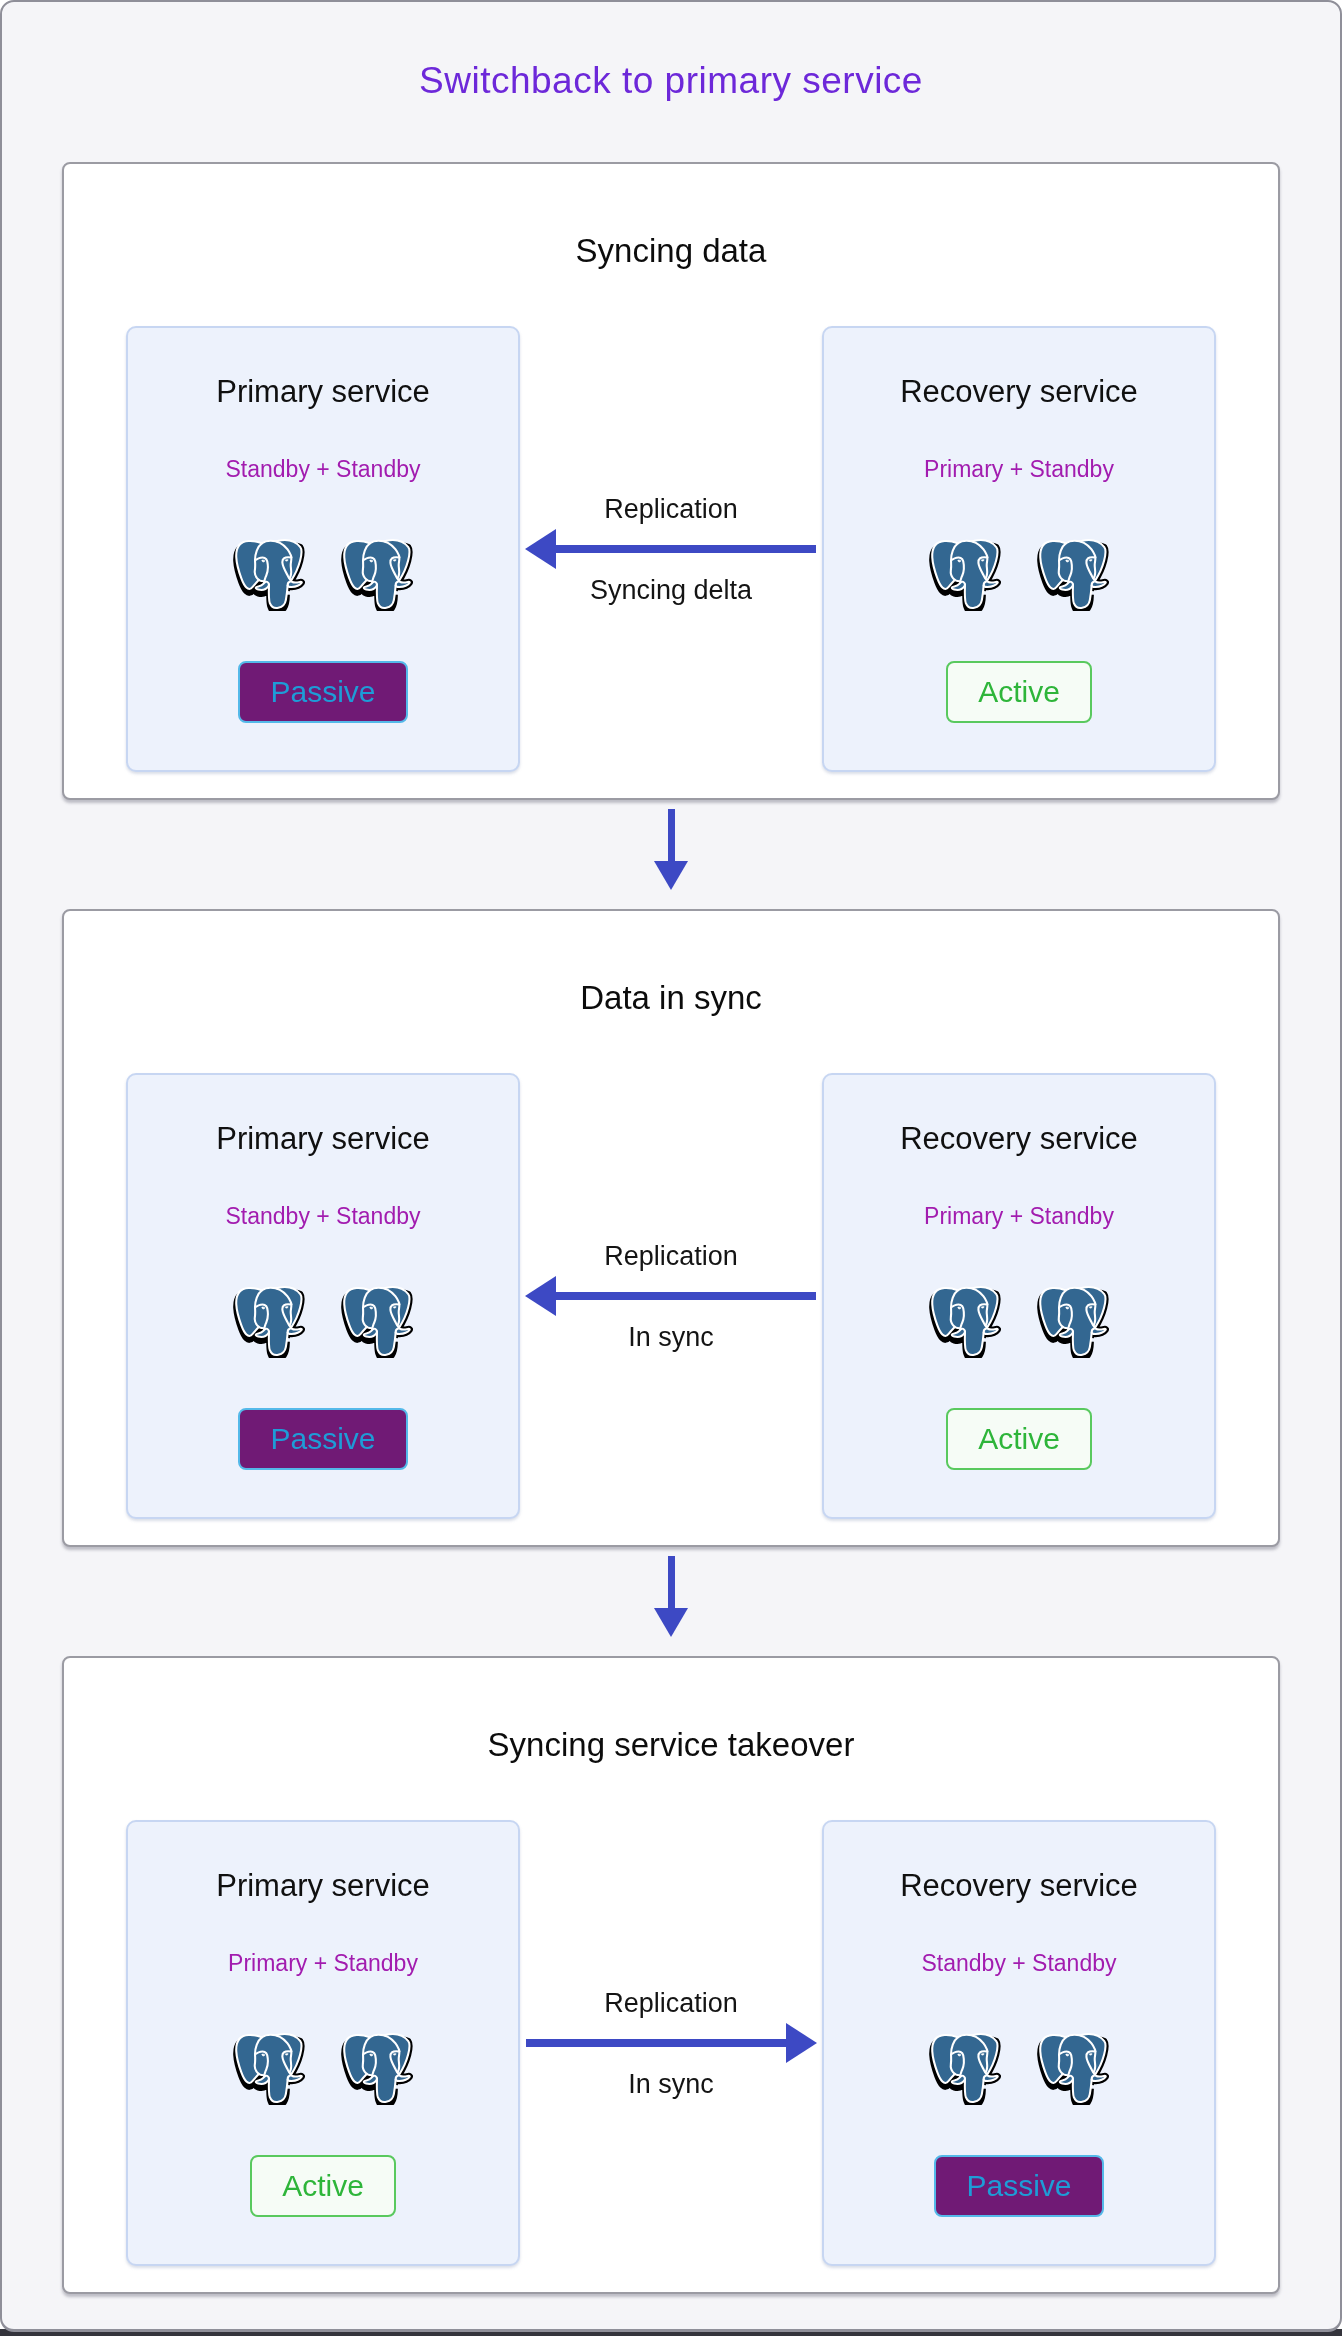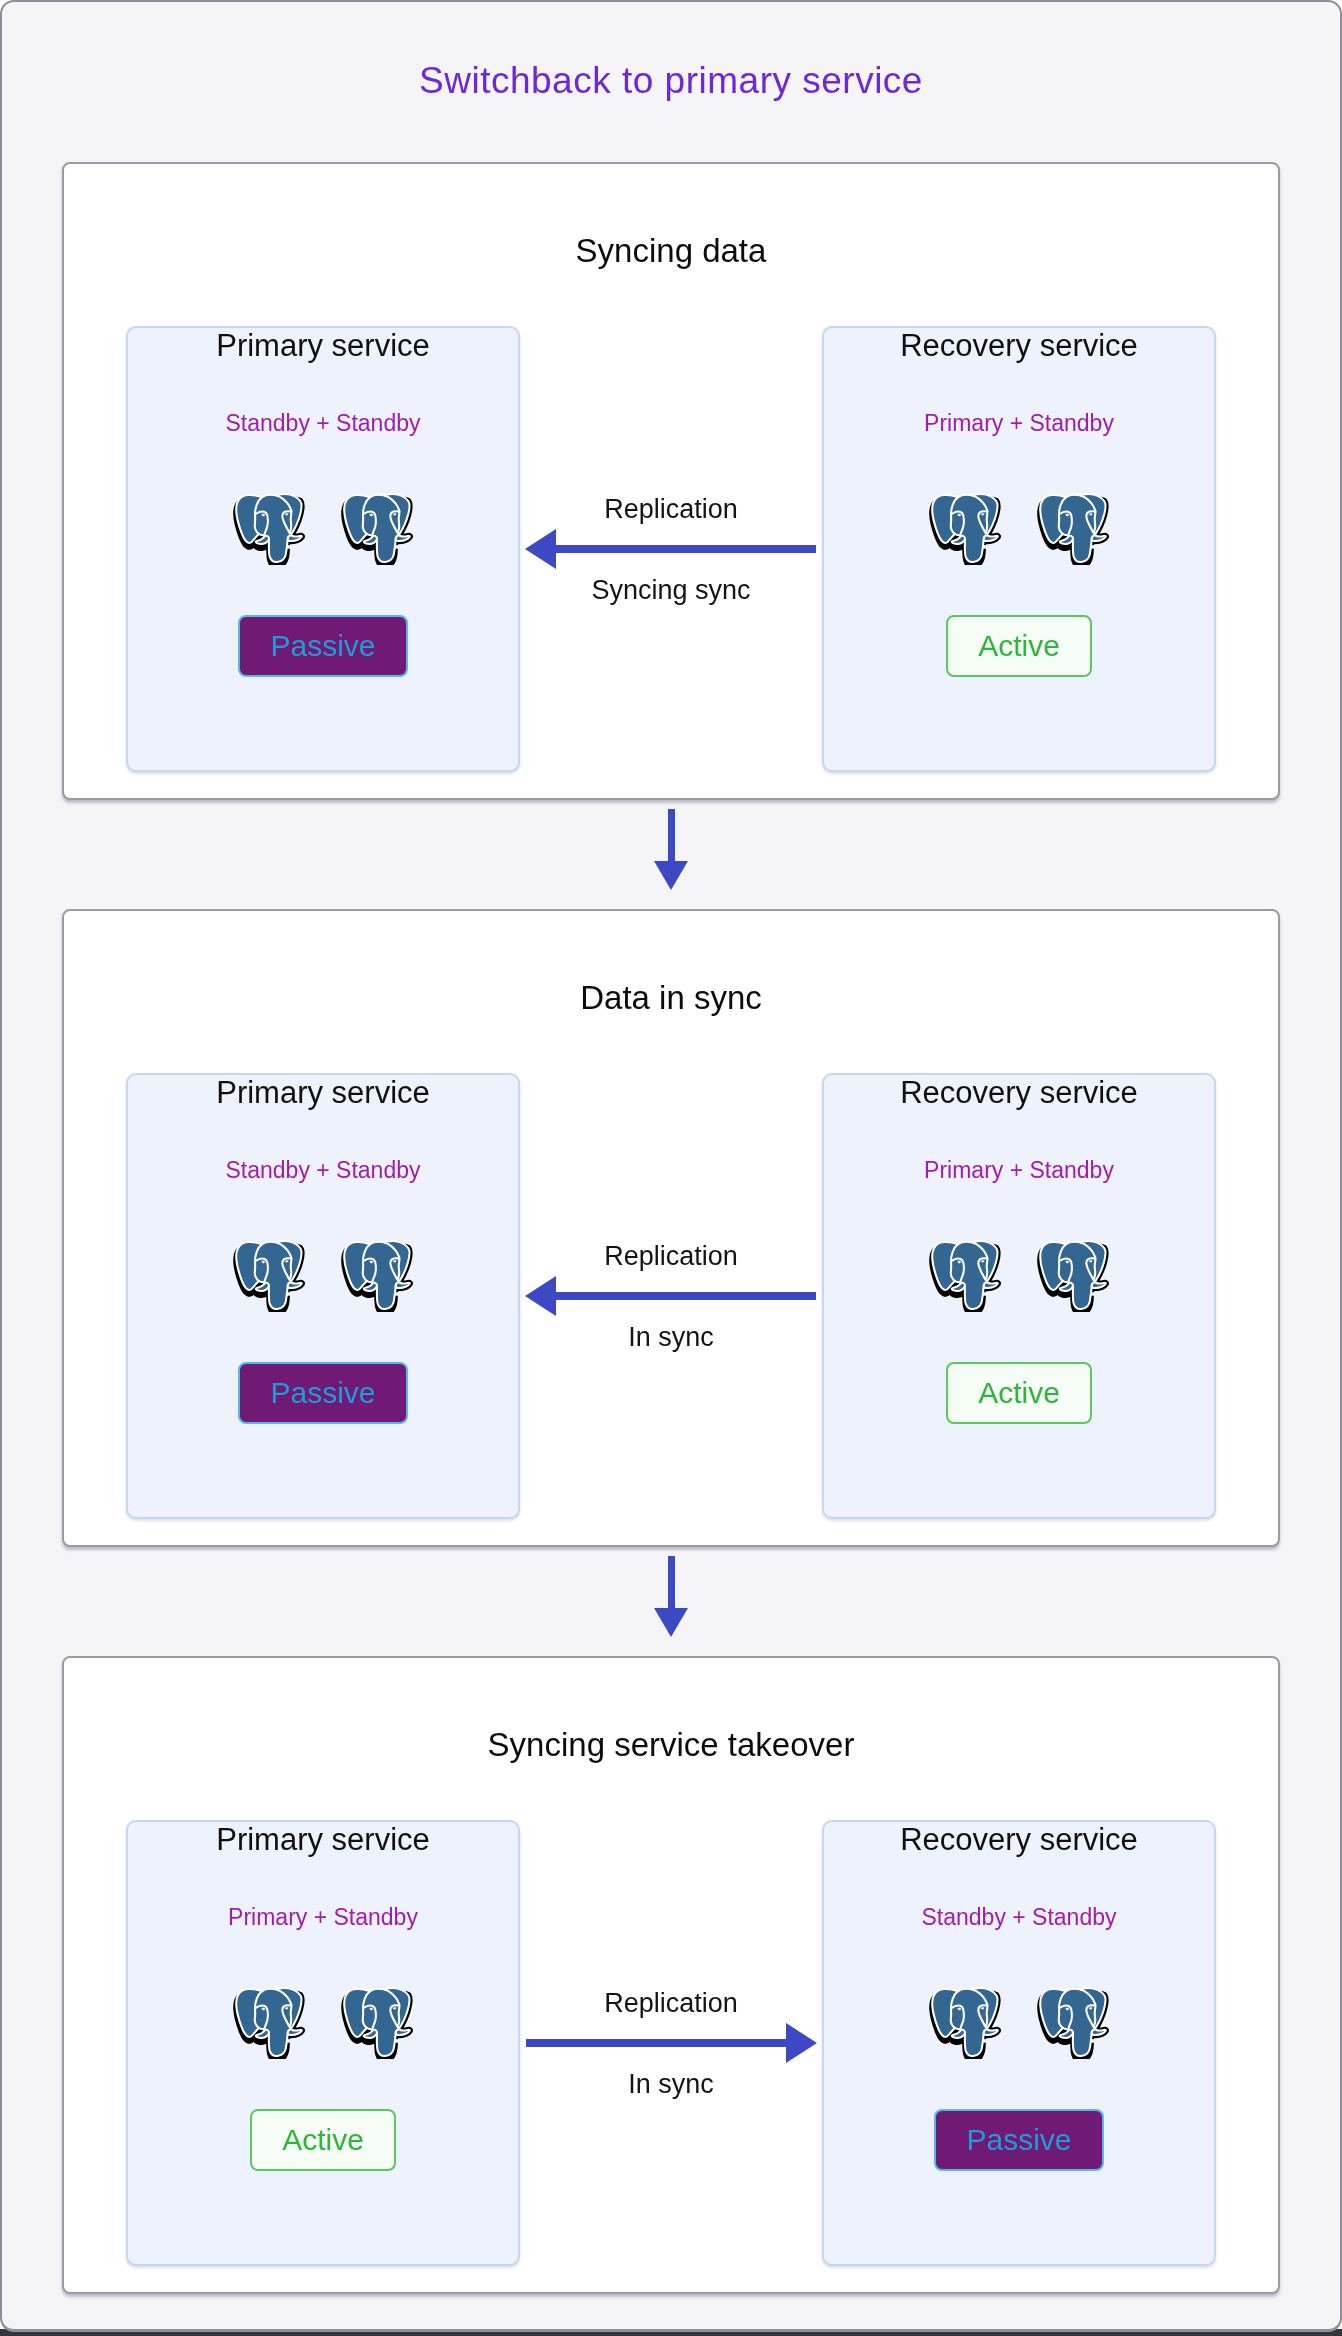--- a/index.html
+++ b/index.html
@@ -29,21 +29,21 @@
     font-size:33px; font-weight:500; color:#0c0c0c;
   }
   .cards {
     display:flex; justify-content:space-between; align-items:stretch;
     margin-top:56px; padding:0 62px; height:446px;
   }
   .card {
     box-sizing:border-box; width:394px; flex:none;
     background:#edf2fc; border:2px solid #c7d6f2; border-radius:10px;
     box-shadow:0 2px 3px rgba(150,160,190,0.35);
-    display:flex; flex-direction:column; align-items:center; 
+    display:flex; flex-direction:column; align-items:center; padding-top:46px;
   }
   .card-title { margin:0; font-size:31px; font-weight:500; color:#101010; }
   .card-subtitle { margin-top:46px; font-size:23px; color:#a21caf; }
   .pg-row { margin-top:54px; display:flex; gap:36px; }
   .pg { width:72px; height:74px; display:block; }
   .badge {
     margin-top:50px; font-size:30px; line-height:1.25;
     padding:10px 30px; border-radius:8px; border:2px solid;
   }
   .badge.passive { color:#1e9cd7; border-color:#54b9e9; background:#701a75; }
@@ -119,21 +119,21 @@
             </svg>
           <svg class="pg" viewBox="0 0 432.071 445.383">
               <use href="#pg-elephant"></use>
             </svg>
         </div>
         <div class="badge passive">Passive</div>
       </div>
       <div class="arrow-zone">
         <div class="arrow-label top">Replication</div>
         <div class="h-arrow dir-left"></div>
-        <div class="arrow-label bottom">Syncing sync</div>
+        <div class="arrow-label bottom">Syncing delta</div>
       </div>
       <div class="card">
         <h3 class="card-title">Recovery service</h3>
         <div class="card-subtitle">Primary + Standby</div>
         <div class="pg-row">
           <svg class="pg" viewBox="0 0 432.071 445.383">
               <use href="#pg-elephant"></use>
             </svg>
           <svg class="pg" viewBox="0 0 432.071 445.383">
               <use href="#pg-elephant"></use>

